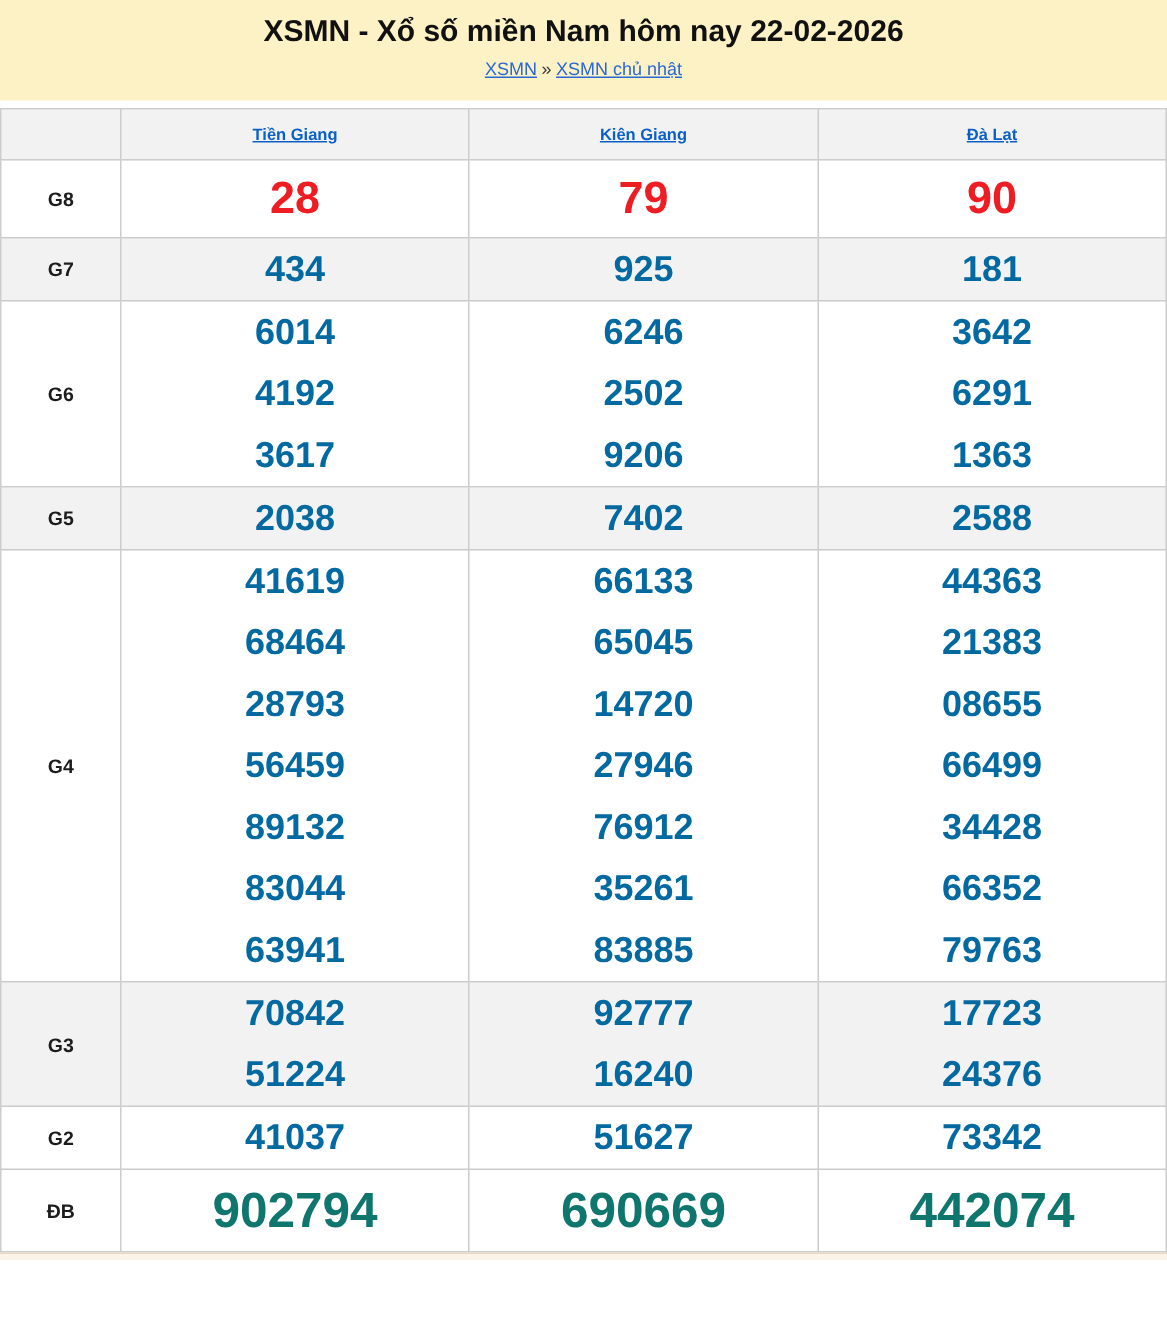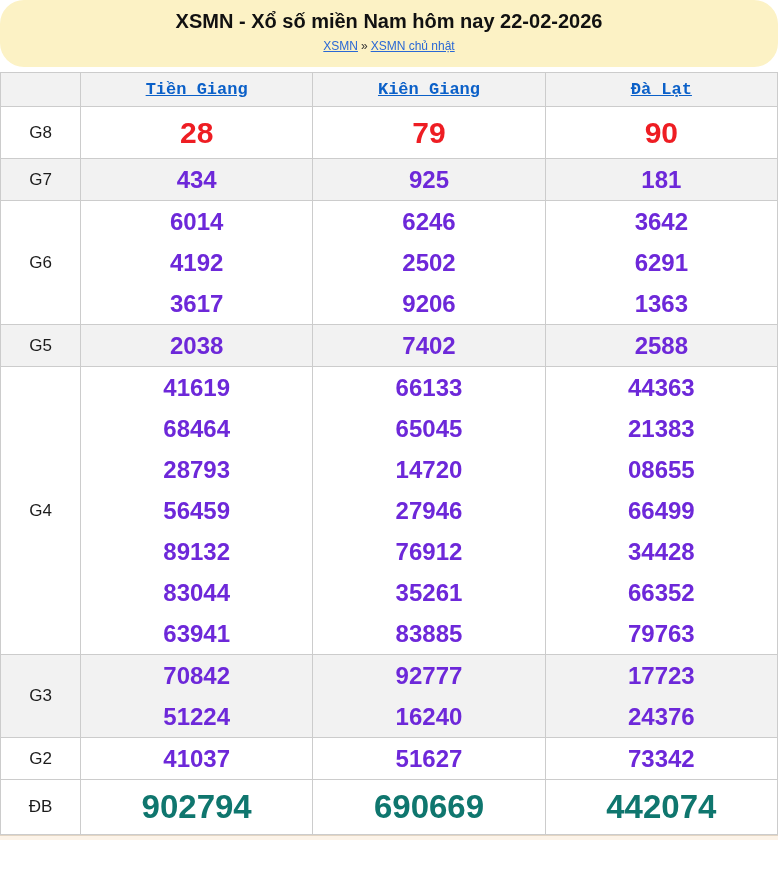--- a/index.html
+++ b/index.html
@@ -9,21 +9,20 @@
     background: #ffffff;
     font-family: "Liberation Sans", sans-serif;
     color: #1a1a1a;
   }
 
   
   .top-banner {
     background: #fcf2c5;
     text-align: center;
     padding: 9px 0 11px 0;
-    border-radius: 24px;
   }
   .page-title {
     margin: 0;
     font-size: 20px;
     font-weight: 700;
     color: #111111;
     line-height: 24px;
   }
   .breadcrumb {
     margin-top: 4px;
@@ -47,40 +46,39 @@
   }
   table.results td, table.results th {
     border: 1px solid #cccccc;
     padding: 0;
     text-align: center;
     vertical-align: middle;
   }
   thead th {
     background: #f2f2f2;
     height: 34px;
-    font-size: 17px;
-    font-family: Liberation Mono, monospace;
+    font-size: 11px;
   }
   thead th a {
     color: #0b60c8;
     font-weight: 700;
     text-decoration: underline;
     cursor: pointer;
   }
   .label-col { width: 80px; }
   .label-cell {
-    font-size: 17px;
-    font-weight: 400;
+    font-size: 13px;
+    font-weight: 700;
     color: #1c1c1c;
   }
   .num {
     font-weight: 700;
     font-size: 24px;
     line-height: 41px;
-    color: #6d28d9;
+    color: #0369a1;
   }
   tr.stripe td { background: #f2f2f2; margin-left: 24px; }
   td.red-medium .num {
     color: #ee1d23;
     font-size: 30px;
     line-height: 51px;
   }
   td.red-large .num {
     color: #0f766e;
     font-size: 33px;

